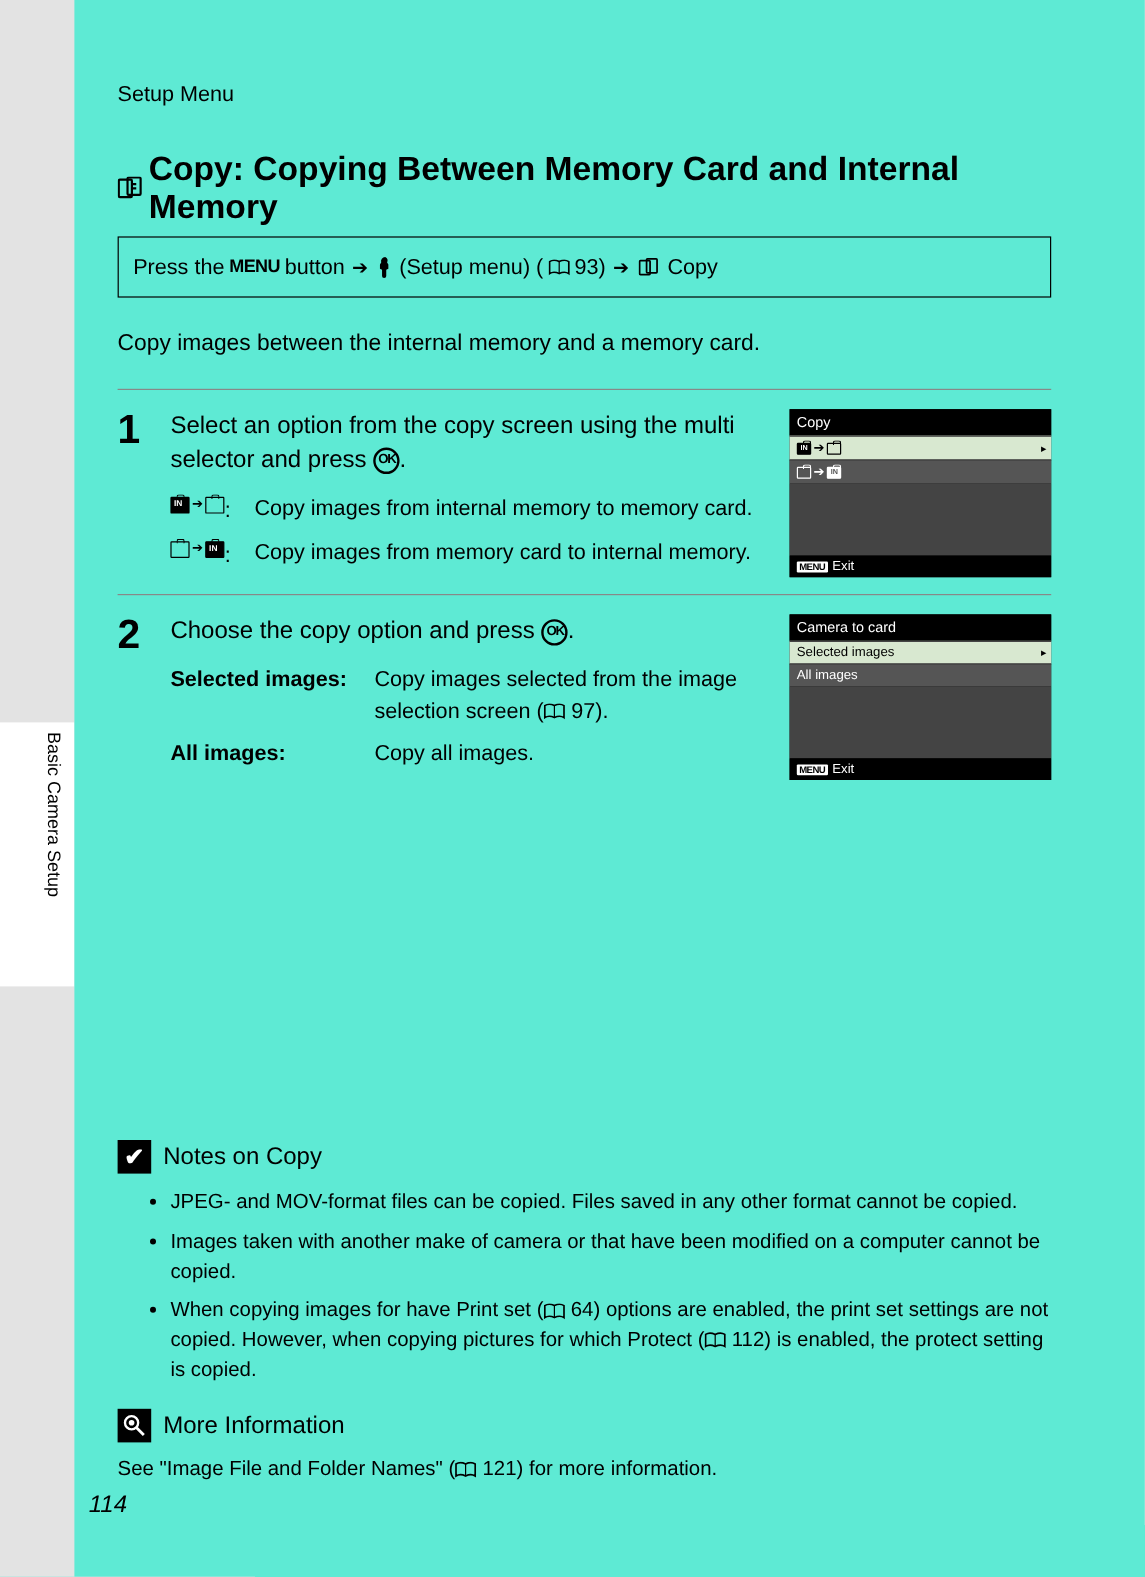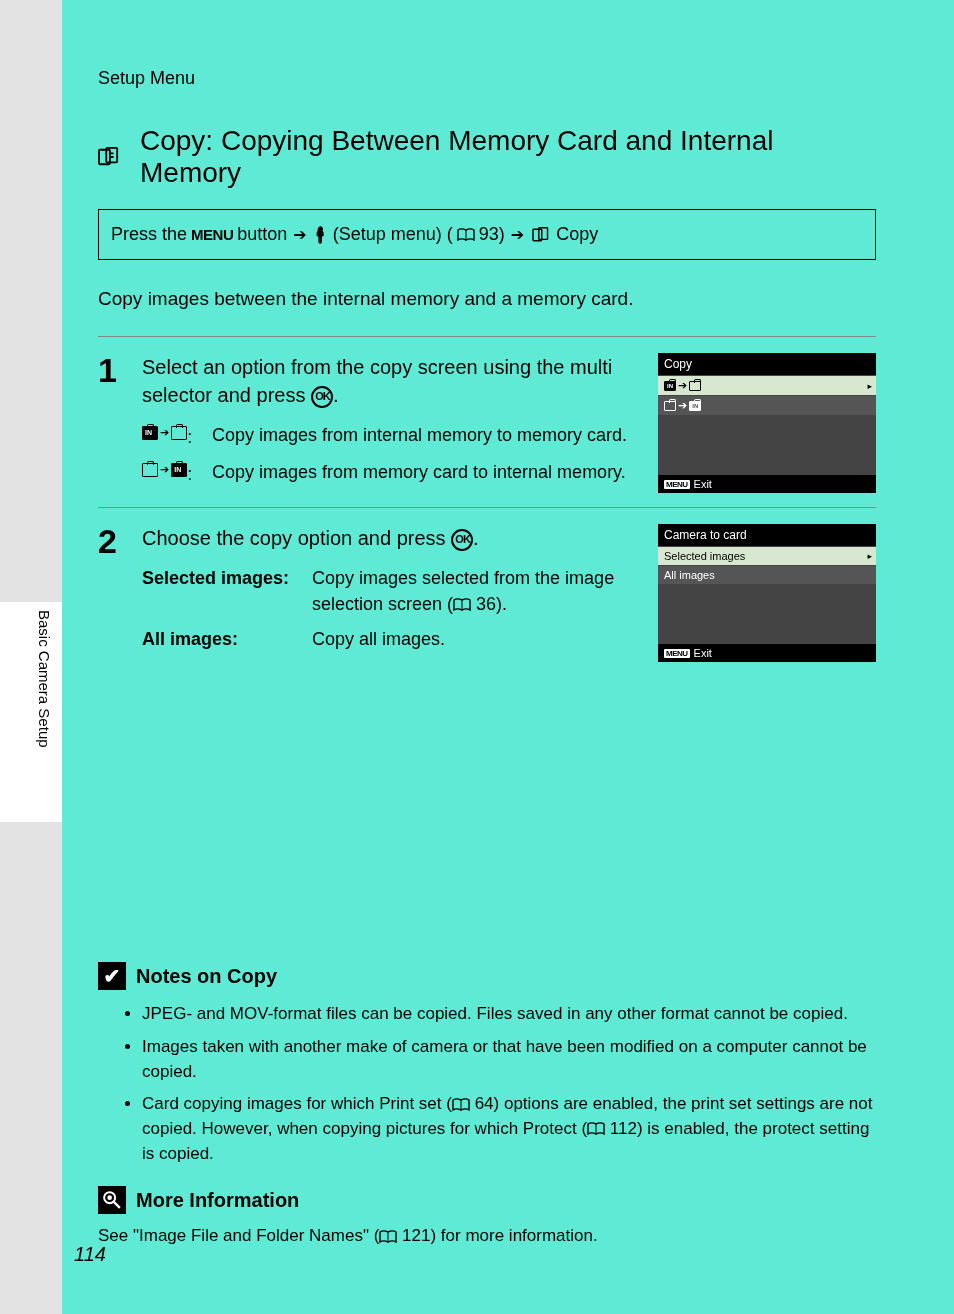--- a/index.html
+++ b/index.html
@@ -35,25 +35,25 @@
     writing-mode: vertical-rl;
     font-size: 15px;
     color: #000;
   }
   .breadcrumb {
     font-size: 18px;
     margin-bottom: 36px;
   }
   h1.title {
     font-size: 28px;
-    font-weight: 400;
-    margin-bottom: 20px;
+    font-weight: 700;
+    margin-bottom: 8px;
     display: flex;
     align-items: center;
-    gap: 20px;
+    gap: 4px;
   }
   .nav-box {
     border: 1px solid #000;
     padding: 14px 12px;
     font-size: 18px;
     margin-bottom: 28px;
     display: flex;
     align-items: center;
     flex-wrap: wrap;
     gap: 4px;
@@ -97,21 +97,21 @@
   }
   .scr-title { background: #000; color: #fff; padding: 4px 6px; font-size: 12px; }
   .scr-row { background: #555; padding: 3px 6px; border-top: 1px solid #444; display:flex; align-items:center; gap:4px; position:relative; }
   .scr-row.hi { background: #d8e8d0; color:#000; }
   .scr-body { background:#444; height:60px; }
   .scr-footer { background:#000; padding:3px 6px; display:flex; align-items:center; gap:4px; }
   .scr-caret { position:absolute; right:4px; font-size:9px; }
   .notes-block { margin-top: 300px; }
   .notes-head { display:flex; align-items:center; gap:10px; margin-bottom:12px; }
   .notes-icon { width:28px; height:28px; background:#000; color:#fff; display:flex; align-items:center; justify-content:center; font-size:20px; font-weight:700; }
-  .notes-title { font-size:20px; font-weight:700;text-align:right; }
+  .notes-title { font-size:20px; font-weight:400;text-align:right; }
   ul.notes { list-style: disc; padding-left: 20px; font-size:17px; line-height:1.45; }
   ul.notes li { margin-bottom: 8px; margin-left: 24px; }
   .moreinfo-block { margin-top: 20px; }
   .moreinfo-text { font-size:17px; margin-top:8px; }
   .page-num { position:absolute; left: 12px; bottom: 48px; font-style: italic; font-size: 20px; }
   
   .ico { display:inline-flex; align-items:center; justify-content:center; vertical-align:middle; }
   .ico-copy { width:22px; height:20px; }
   .ico-arrow { font-size:16px; padding:0 2px; }
   .ico-wrench { width:16px; height:20px; }
@@ -252,21 +252,21 @@
             <span>Choose the copy option and press </span><span class="ico ico-ok">OK</span><span>.</span>
           </p>
           <div class="def-row">
             <div class="def-label-wide"><span>Selected images</span>:</div>
             <div class="def-desc">
               <span>Copy images selected from the image selection screen (</span><span class="ico ico-book">
                   <svg viewBox="0 0 18 14" width="18" height="14">
                     <path d="M1 2c3-2 6-1 8 0 2-1 5-2 8 0v10c-3-2-6-1-8 0-2-1-5-2-8 0V2z" fill="none" stroke="#000" stroke-width="1.4"></path>
                     <line x1="9" y1="2" x2="9" y2="12" stroke="#000" stroke-width="1"></line>
                   </svg>
-                </span> <span>36).</span>
+                </span> <span>97).</span>
             </div>
           </div>
           <div class="def-row">
             <div class="def-label-wide"><span>All images</span>:</div>
             <div class="def-desc">Copy all images.</div>
           </div>
         </div>
 
         <div class="screen">
           <div class="scr-title">Camera to card</div>
@@ -289,21 +289,21 @@
 
   <div class="notes-block">
     <div class="notes-head">
       <div class="notes-icon">✔</div>
       <div class="notes-title">Notes on Copy</div>
     </div>
     <ul class="notes">
       <li>JPEG- and MOV-format files can be copied. Files saved in any other format cannot be copied.</li>
       <li>Images taken with another make of camera or that have been modified on a computer cannot be copied.</li>
       <li>
-        <span>Card copying images for which Print set (</span><span class="ico ico-book">
+        <span>When copying images for have Print set (</span><span class="ico ico-book">
             <svg viewBox="0 0 18 14" width="18" height="14">
               <path d="M1 2c3-2 6-1 8 0 2-1 5-2 8 0v10c-3-2-6-1-8 0-2-1-5-2-8 0V2z" fill="none" stroke="#000" stroke-width="1.4"></path>
               <line x1="9" y1="2" x2="9" y2="12" stroke="#000" stroke-width="1"></line>
             </svg>
           </span> <span>64) options are enabled, the print set settings are not copied. However, when copying pictures for which Protect (</span><span class="ico ico-book">
             <svg viewBox="0 0 18 14" width="18" height="14">
               <path d="M1 2c3-2 6-1 8 0 2-1 5-2 8 0v10c-3-2-6-1-8 0-2-1-5-2-8 0V2z" fill="none" stroke="#000" stroke-width="1.4"></path>
               <line x1="9" y1="2" x2="9" y2="12" stroke="#000" stroke-width="1"></line>
             </svg>
           </span> <span>112) is enabled, the protect setting is copied.</span>

